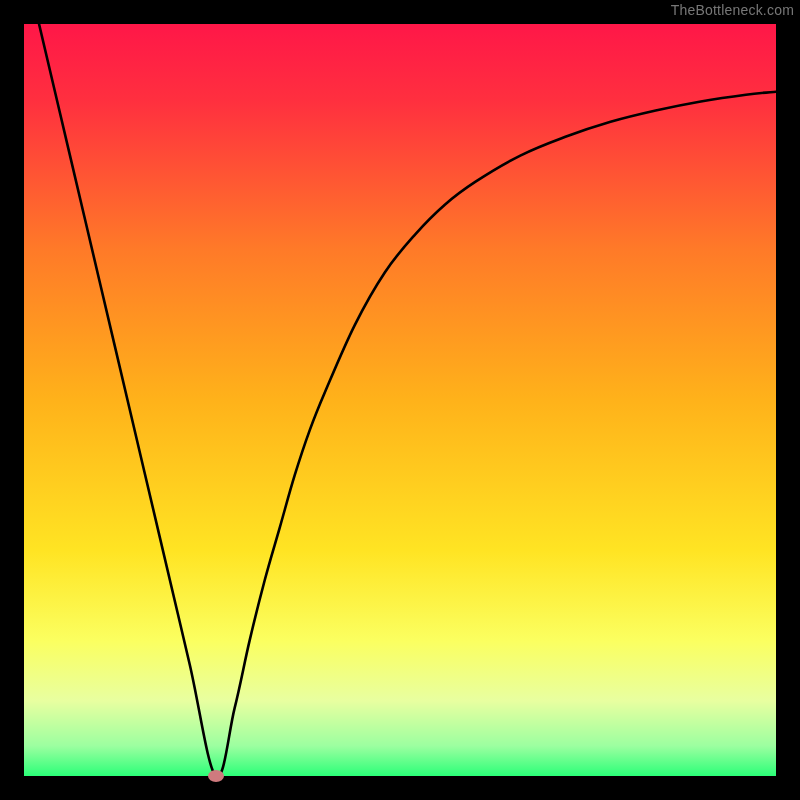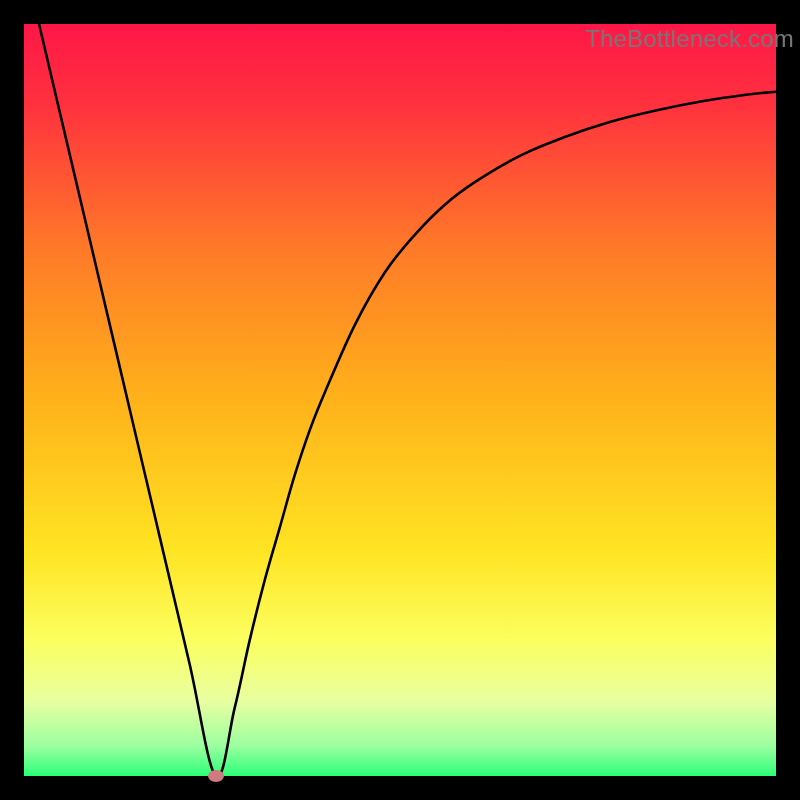--- a/index.html
+++ b/index.html
@@ -24,24 +24,23 @@
     left: 0;
     top: 0;
     width: 752px;
     height: 752px;
   }
   .watermark {
     position: absolute;
     top: 2px;
     right: 6px;
     color: #777;
-    font-size: 24px;
+    font-size: 14px;
     font-weight: 500;
     letter-spacing: 0.2px;
-    margin-top: 23px;
   }
   .marker {
     position: absolute;
     width: 16px;
     height: 12px;
     background: #cf7a7e;
     border-radius: 50%;
     transform: translate(-50%, -50%);
   }
 </style>

